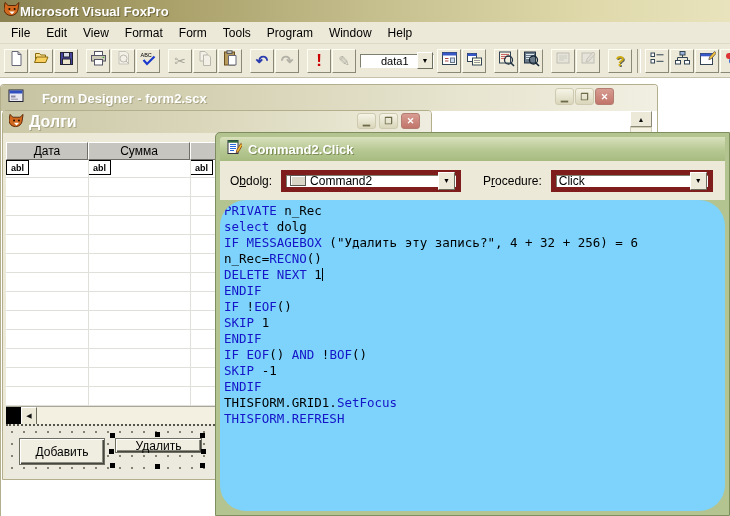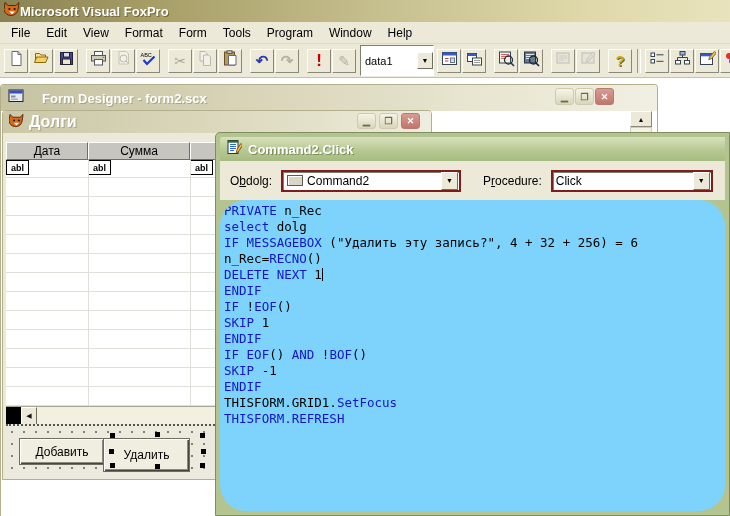--- a/index.html
+++ b/index.html
@@ -20,23 +20,23 @@
 
   
   .toolbar{position:absolute;left:0;top:44px;width:730px;height:34px;background:#ece9d8;
     border-bottom:1px solid #c6c2aa;display:flex;align-items:center;padding-left:4px;box-sizing:border-box;}
   .tbtn{width:24px;height:24px;flex:0 0 24px;background:#ece9d8;border:1px solid;
     border-color:#fffef2 #8a8876 #8a8876 #fffef2;display:flex;align-items:center;justify-content:center;
     margin-right:1px;box-sizing:border-box;overflow:hidden;}
   .tbtn.disabled svg,.tbtn.disabled .g{filter:grayscale(1) opacity(.38);}
   .tgap{width:7px;flex:0 0 7px;}
   .tsep{width:0;height:24px;border-left:1px solid #9a9884;border-right:1px solid #fff;margin:0 4px;flex:0 0 2px;}
-  .tcombo{width:74px;height:31px;flex:0 0 74px;background:#fff;border:1px solid;
+  .tcombo{width:74px;height:14px;flex:0 0 74px;background:#fff;border:1px solid;
     border-color:#7f7f6f #fff #fff #7f7f6f;display:flex;align-items:center;font-size:11px;
-    padding-left:4px;margin:0 3px;box-sizing:border-box;}
+    padding-left:20px;margin:0 3px;box-sizing:border-box;}
   .dropbtn{margin-left:auto;width:16px;height:17px;background:#ece9d8;border:1px solid;
     border-color:#fff #6e6e5e #6e6e5e #fff;display:flex;align-items:center;justify-content:center;
     font-size:7px;color:#000;box-sizing:border-box;}
   .g{line-height:1;}
 
   
   .winbtn{position:absolute;top:3px;width:19px;height:17px;border-radius:3px;border:1px solid #cdcab0;
     background:linear-gradient(#f6f4e6,#d9d6bb);color:#6c6a48;font-size:9px;font-weight:bold;
     display:flex;align-items:center;justify-content:center;box-sizing:border-box;}
   .winbtn.close{background:linear-gradient(#d89c92,#c1756a);color:#fff;border-color:#b37d72;}
@@ -91,21 +91,21 @@
   .cmdwin{position:absolute;left:215px;top:132px;width:515px;height:384px;background:#b3c490;
     border:1px solid #7e8e5e;border-radius:5px 0 0 0;padding:4px;box-sizing:border-box;
     display:flex;flex-direction:column;}
   .cmdtitle{height:24px;flex:0 0 24px;background:linear-gradient(180deg,#d8e1bc,#b7c893 55%,#a6bb80);
     border-radius:3px 0 0 0;display:flex;align-items:center;gap:6px;padding-left:6px;}
   .cmdtitle .t{color:#fff;font-weight:bold;font-size:13px;text-shadow:1px 1px 0 #7d8d58;}
   .props{height:39px;flex:0 0 39px;background:#ece9d8;display:flex;align-items:center;font-size:12px;color:#000;}
   .plabel{margin-left:10px;}
   .plabel .u{text-decoration:underline;}
   .combo{height:22px;background:#fff;display:flex;align-items:center;padding-left:3px;font-size:12px;
-    box-shadow:inset 1px 1px 0 #7f7f6f, inset -1px -1px 0 #fff;border:2px solid #7f1d1d;box-sizing:border-box;}
+    box-shadow:inset 1px 1px 0 #7f7f6f, inset -1px -1px 0 #fff;border:5px solid #7f1d1d;box-sizing:border-box;}
   .combo .dropbtn{height:18px;width:17px;margin-right:1px;}
   .btnicon{display:inline-block;width:14px;height:9px;background:#d9d6c8;border:1px solid #5a5a52;
     box-shadow:inset 1px 1px 0 #fff;margin:0 4px 0 1px;}
   .codearea{flex:1;background:#7dd3fc;padding:3px 0 0 4px;font-family:"DejaVu Sans Mono","Liberation Mono",monospace;
     font-size:12.5px;line-height:16px;white-space:pre;color:#000;overflow:hidden;border-radius:26px;}
   .kw{color:#1414c8;}
   .caret{display:inline-block;width:1.5px;height:13px;background:#000;vertical-align:-2px;}
 </style>
 </head>
 <body>
@@ -356,21 +356,21 @@
       <div class="vline" style="left:184px;"></div>
     </div>
 
     <div class="gscroll">
       <div class="gsel"></div>
       <div class="garrow">◀</div>
     </div>
 
     <div class="dots"></div>
     <div class="formbtn" style="left:16px;top:327px;width:86px;height:27px;">Добавить</div>
-    <div class="formbtn" style="left:100px;top:327px;width:87px;height:34px;">Удалить</div>
+    <div class="formbtn" style="left:112px;top:327px;width:87px;height:15px;">Удалить</div>
     <span class="handle" style="left:107px;top:322px;"></span>
     <span class="handle" style="left:152px;top:321px;"></span>
     <span class="handle" style="left:197px;top:322px;"></span>
     <span class="handle" style="left:106px;top:338px;"></span>
     <span class="handle" style="left:198px;top:338px;"></span>
     <span class="handle" style="left:107px;top:352px;"></span>
     <span class="handle" style="left:152px;top:353px;"></span>
     <span class="handle" style="left:197px;top:352px;"></span>
   </div>
 

